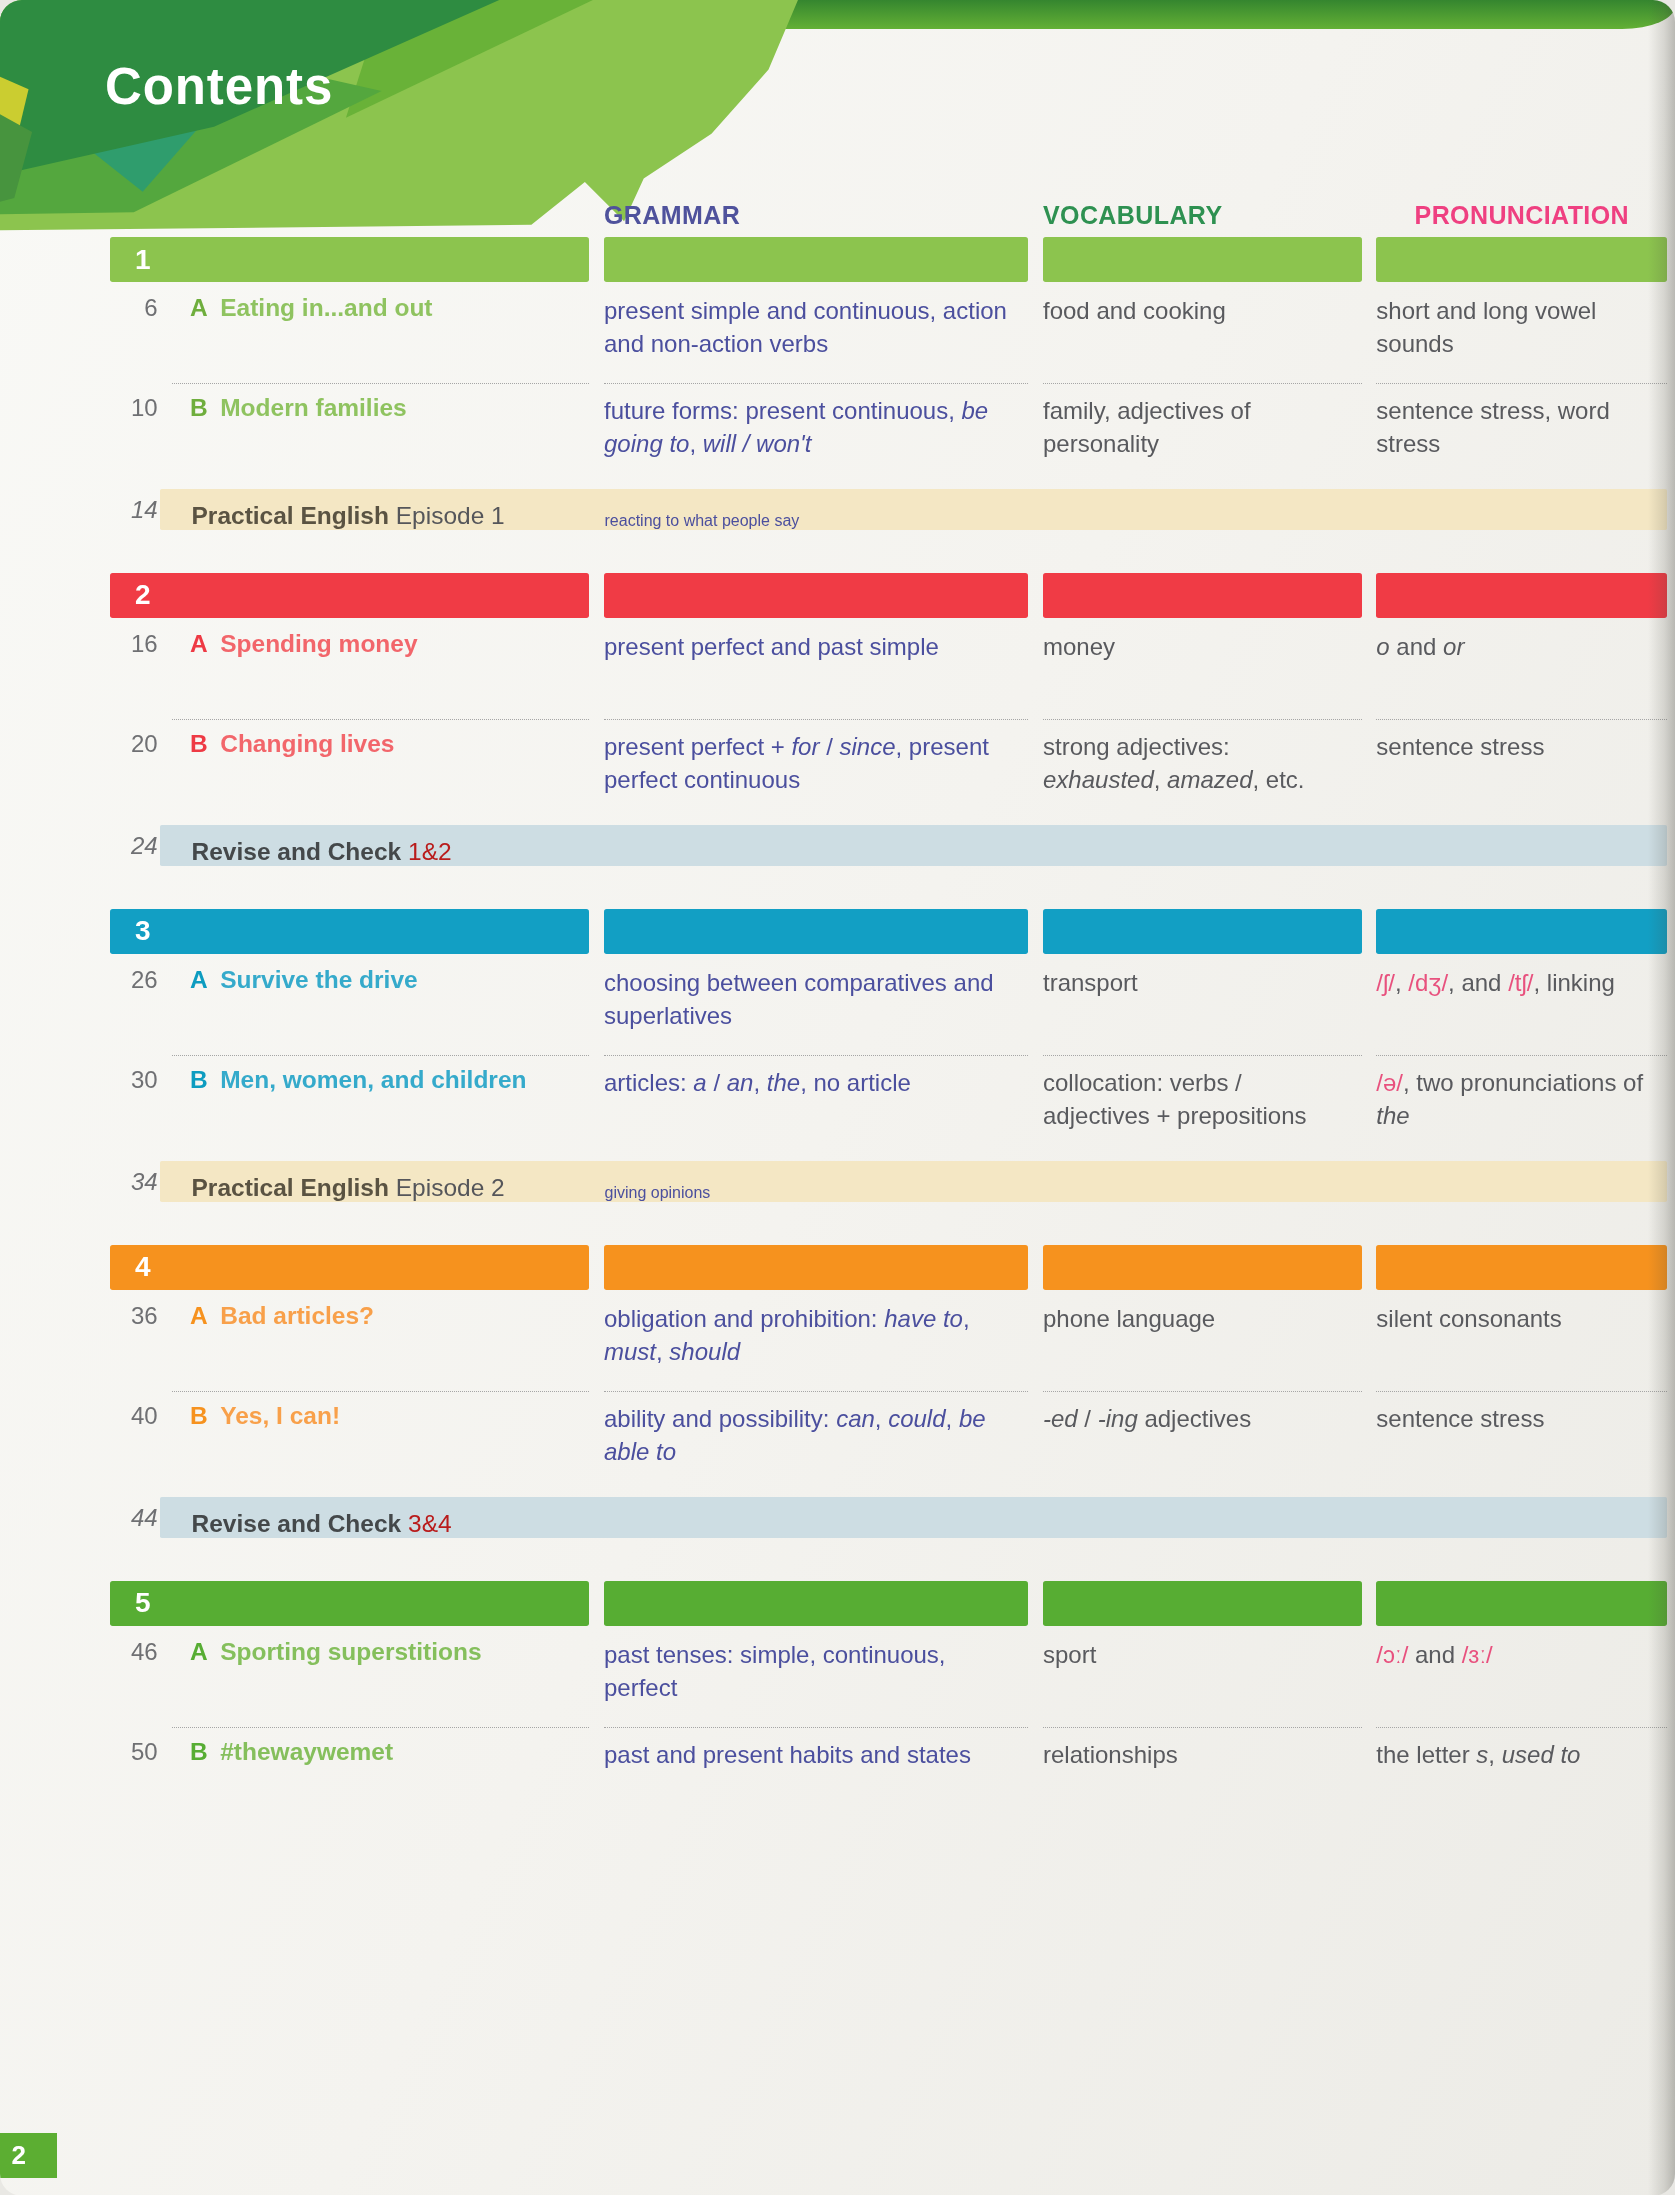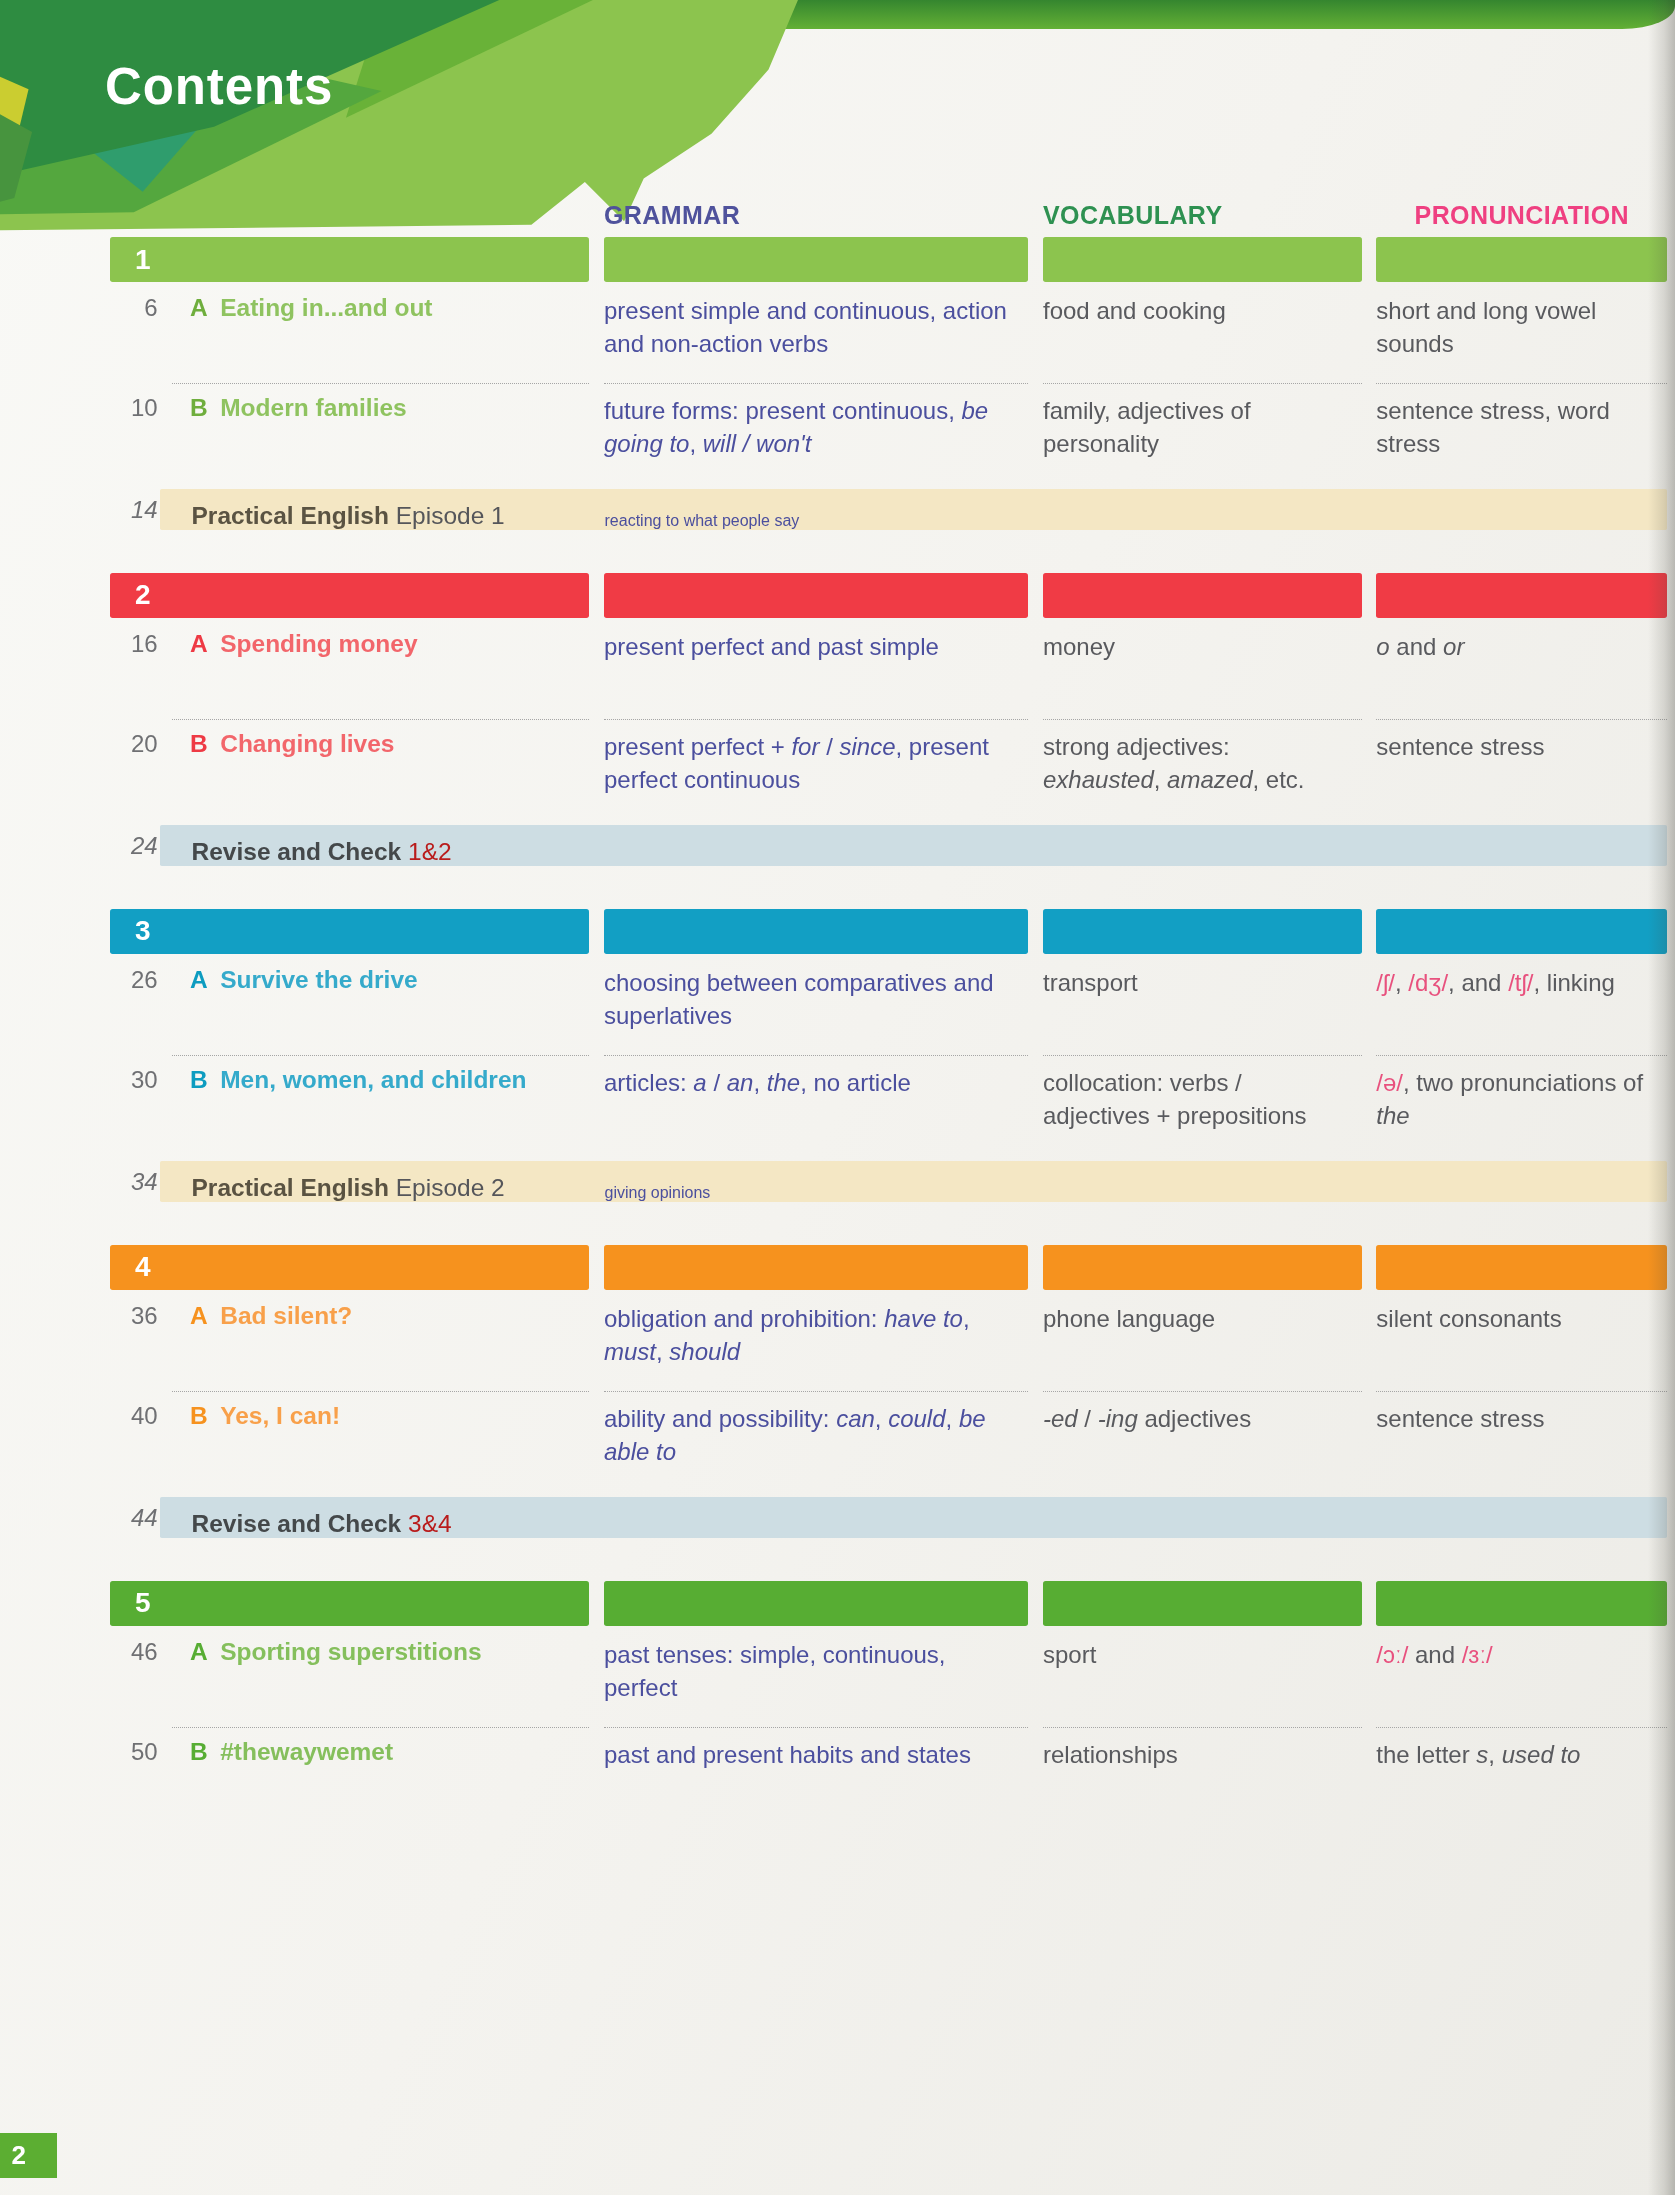--- a/index.html
+++ b/index.html
@@ -4,20 +4,21 @@
 <style>
   html,body{margin:0;padding:0;}
   body{
     width:1675px;height:2196px;position:relative;
     font-family:"Liberation Sans",sans-serif;
     background:#e9e8e4;
   }
   .page{
     position:absolute;inset:0;overflow:hidden;
     background:linear-gradient(115deg,#f9f9f6 0%,#f4f3ef 50%,#ecebe6 100%);
+    border-radius:22px;
   }
   .page-shadow-right{
     position:absolute;top:0;right:0;width:27px;height:100%;z-index:60;
     background:linear-gradient(90deg,rgba(0,0,0,0),rgba(70,70,60,.16) 60%,rgba(55,55,48,.30));
     pointer-events:none;
   }
 
   
   .header{position:relative;height:237px;}
   .top-band{
@@ -245,21 +246,21 @@
     <div class="grid bars">
       <div class="bar bar-main">
           <span>4</span>
         </div>
       <div class="bar bar-g"></div>
       <div class="bar bar-v"></div>
       <div class="bar bar-p"></div>
     </div>
     <div class="grid row row-a">
       <div class="c-num">36</div>
-      <div class="c-title"><span class="letter">A</span><span class="title-text">Bad silent?</span></div>
+      <div class="c-title"><span class="letter">A</span><span class="title-text">Bad articles?</span></div>
       <div class="c-gram"><span>obligation and prohibition: </span><span class="run-i">have to</span><span>, </span><span class="run-i">must</span><span>, </span><span class="run-i">should</span></div>
       <div class="c-voc"><span>phone language</span></div>
       <div class="c-pron"><span>silent consonants</span></div>
     </div>
     <div class="grid divider">
         <i class="d d1"></i>
         <i class="d d2"></i>
         <i class="d d3"></i>
         <i class="d d4"></i>
       </div>

